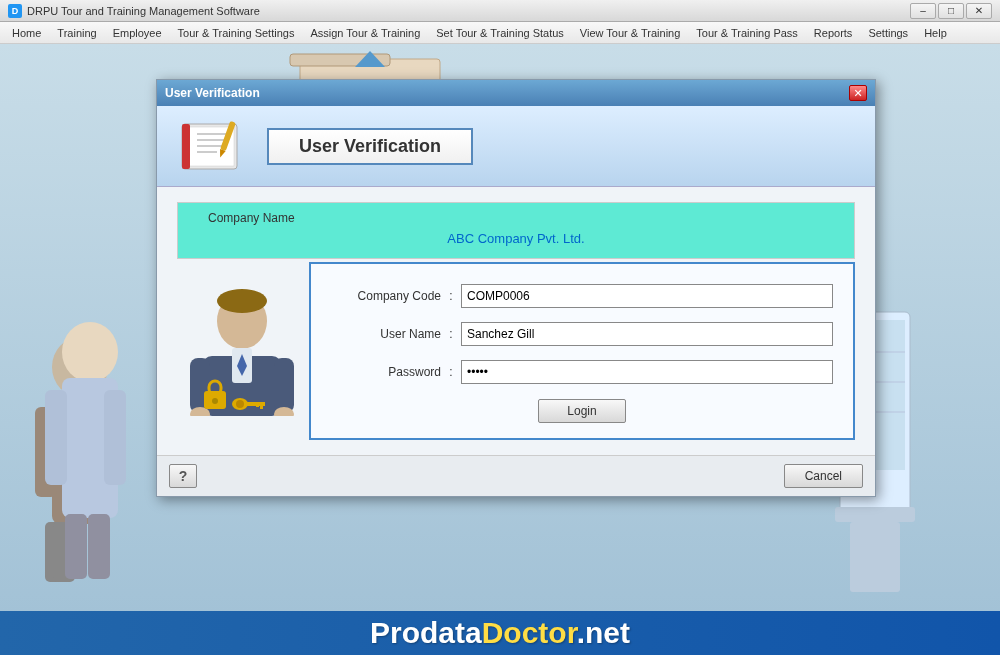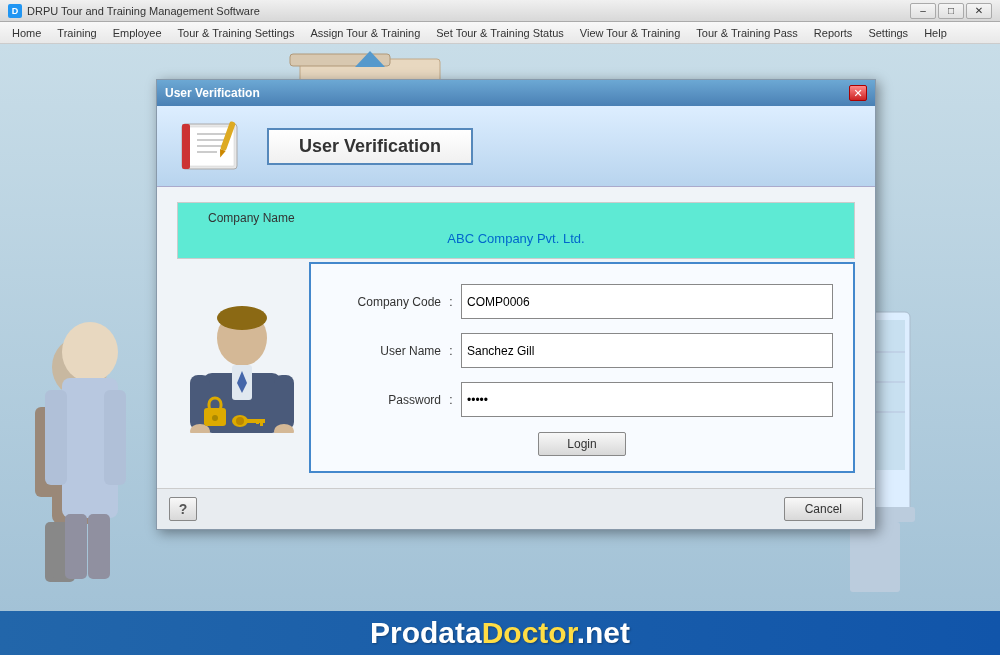--- a/index.html
+++ b/index.html
@@ -214,21 +214,21 @@
       color: #333;
       text-align: right;
     }
     .field-colon {
       width: 20px;
       text-align: center;
       color: #333;
     }
     .field-input {
       flex: 1;
-      height: 35px;
+      height: 24px;
       border: 1px solid #888;
       background: white;
       padding: 2px 5px;
       font-size: 12px;
       outline: none;
     }
 
     #login-btn-row {
       display: flex;
       justify-content: center;

